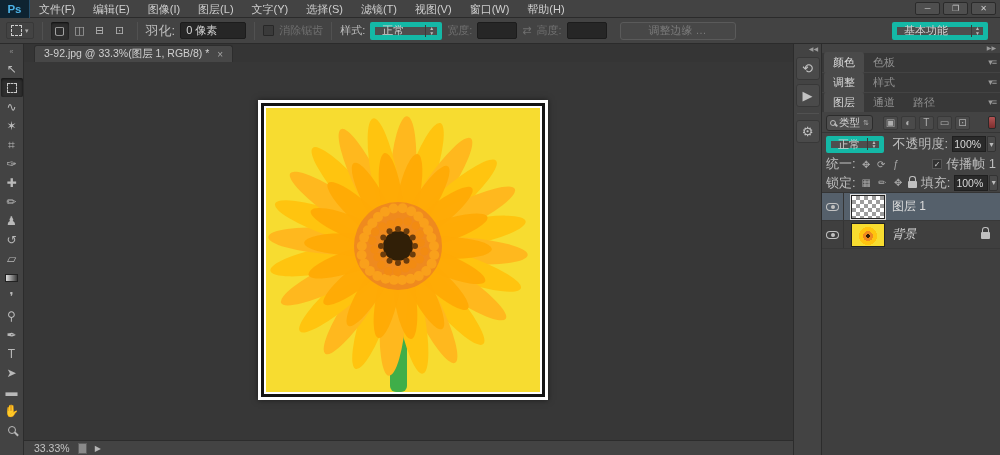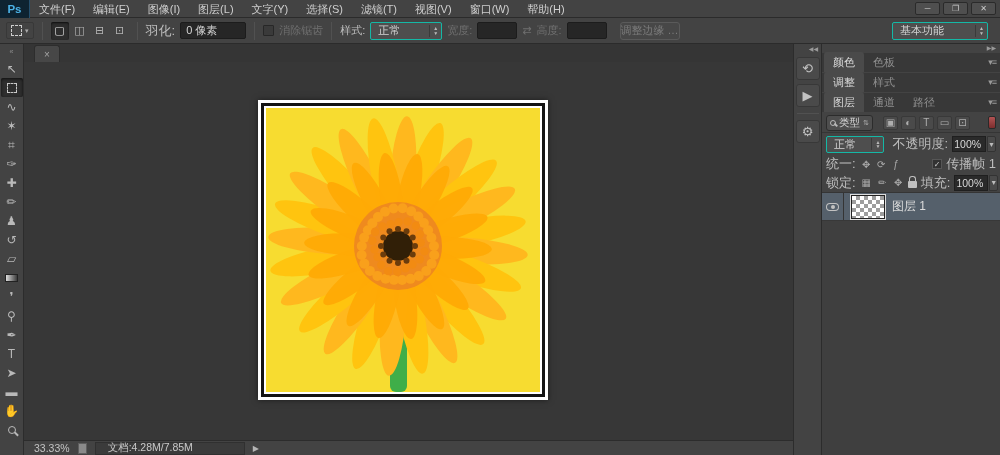--- a/index.html
+++ b/index.html
@@ -25,25 +25,25 @@
   .tool-chip{display:flex;align-items:center;gap:3px;padding:2px 4px;border:1px solid #383838;border-radius:2px}
   .mini-arrow{font-size:7px;color:#aaaaaa}
   .vsep{width:1px;height:18px;background:#383838;border-right:1px solid #515151;margin:0 3px}
   .mode-btn{width:18px;height:18px;display:flex;align-items:center;justify-content:center;
     color:#b5b5b5;font-size:11px;border-radius:2px}
   .mode-btn.active{background:#2d2d2d;box-shadow:inset 0 1px 2px rgba(0,0,0,.7);color:#e0e0e0}
   .dark-input{background:#262626;border:1px solid #1c1c1c;border-radius:2px;height:17px;color:#d5d5d5;
     font-size:11px;display:flex;align-items:center;padding:0 5px}
   .checkbox{width:11px;height:11px;background:#3a3a3a;border:1px solid #272727;border-radius:1px}
   .disabled{color:#6f6f6f}
-  .select{background:#4e4e4e;display:flex;align-items:center;height:18px;border:1px solid #14b8a6;
+  .select{background:#4e4e4e;display:flex;align-items:center;height:18px;border:5px solid #14b8a6;
     border-radius:2px;padding:0 3px 0 7px;color:#d2d2d2;gap:5px}
   .updown{display:flex;flex-direction:column;line-height:4.5px;font-size:5px;color:#bbbbbb;
     border-left:1px solid #3a3a3a;padding-left:3px;height:12px;justify-content:center}
-  .refine-btn{border:1px solid #5a5a5a;border-radius:3px;height:18px;padding:0 0;color:#7a7a7a;
+  .refine-btn{border:1px solid #5a5a5a;border-radius:3px;height:18px;padding:0 28px;color:#7a7a7a;
     display:flex;align-items:center;background:#474747;font-size:11px;margin-left:8px}
   .workspace{margin-left:auto;margin-right:12px}
 
   
   .tabbar{position:absolute;left:24px;top:44px;width:769px;height:18px;background:#353535;display:flex;align-items:flex-end}
   .doctab{margin-left:10px;height:17px;background:#474747;border-radius:3px 3px 0 0;display:flex;
     align-items:center;gap:8px;padding:0 9px;font-size:10.5px;color:#cfcfcf;border:1px solid #2d2d2d;border-bottom:none}
   .doctab .close{color:#a5a5a5;font-size:10px}
 
   
@@ -189,20 +189,21 @@
       <span>基本功能</span>
       <span class="updown" style="margin-left:auto">
           <span>▲</span>
           <span>▼</span>
         </span>
     </div>
   </div>
 
   <div class="tabbar">
     <div class="doctab">
+      <span>3-92.jpg @ 33.3%(图层 1, RGB/8) *</span>
       <span class="close">×</span>
     </div>
   </div>
 
   <div class="toolbar">
     <div class="toolbar-header">«</div>
     <div id="tools" style="display:flex;flex-direction:column;align-items:center">
         <div class="tool">
           <span>↖</span>
         </div>
@@ -371,21 +372,20 @@
         <circle cx="131.5" cy="131.27756813566455" r="3" fill="#6b3c0c"></circle>
         <circle cx="140" cy="129" r="3" fill="#6b3c0c"></circle>
         <circle cx="148.5" cy="131.27756813566452" r="3" fill="#6b3c0c"></circle>
         <circle cx="154.72243186433545" cy="137.5" r="3" fill="#6b3c0c"></circle>
       </svg>
   </div>
 
   <div class="statusbar">
     <span>33.33%</span>
     <span class="page-icon"></span>
-    <div class="doc-field">文档:4.28M/7.85M</div>
     <span class="play">▶</span>
   </div>
 
   <div class="dockstrip">
     <div class="dock-expand">◀◀</div>
     <div id="dock-icons" style="display:flex;flex-direction:column;align-items:center">
         <div class="dock-icon">⟲</div>
         <div class="dock-icon">▶</div>
         <div class="dock-sep"></div>
         <div class="dock-icon">⚙</div>
@@ -468,16 +468,24 @@
         <span class="dd-btn">▼</span>
       </div>
 
       <div class="layer-row selected">
         <div class="eye-cell">
             <span class="eye"></span>
           </div>
         <span class="thumb checker"></span>
         <span class="layer-name">图层 1</span>
       </div>
+      <div class="layer-row">
+        <div class="eye-cell">
+            <span class="eye"></span>
+          </div>
+        <span class="thumb" id="bg-thumb" style="background: radial-gradient(circle at 50% 55%, rgb(49, 31, 7) 0px, rgb(49, 31, 7) 2px, rgb(239, 138, 30) 2px, rgb(239, 138, 30) 5px, rgb(255, 196, 15) 5px, rgb(255, 196, 15) 9px, rgb(247, 220, 48) 9px);"></span>
+        <span class="layer-name bg-name">背景</span>
+        <span class="lock-cell"><span class="lock-glyph"></span></span>
+      </div>
       <div class="layers-rest"></div>
     </div>
   </div>
 </div>
 
 </body></html>

